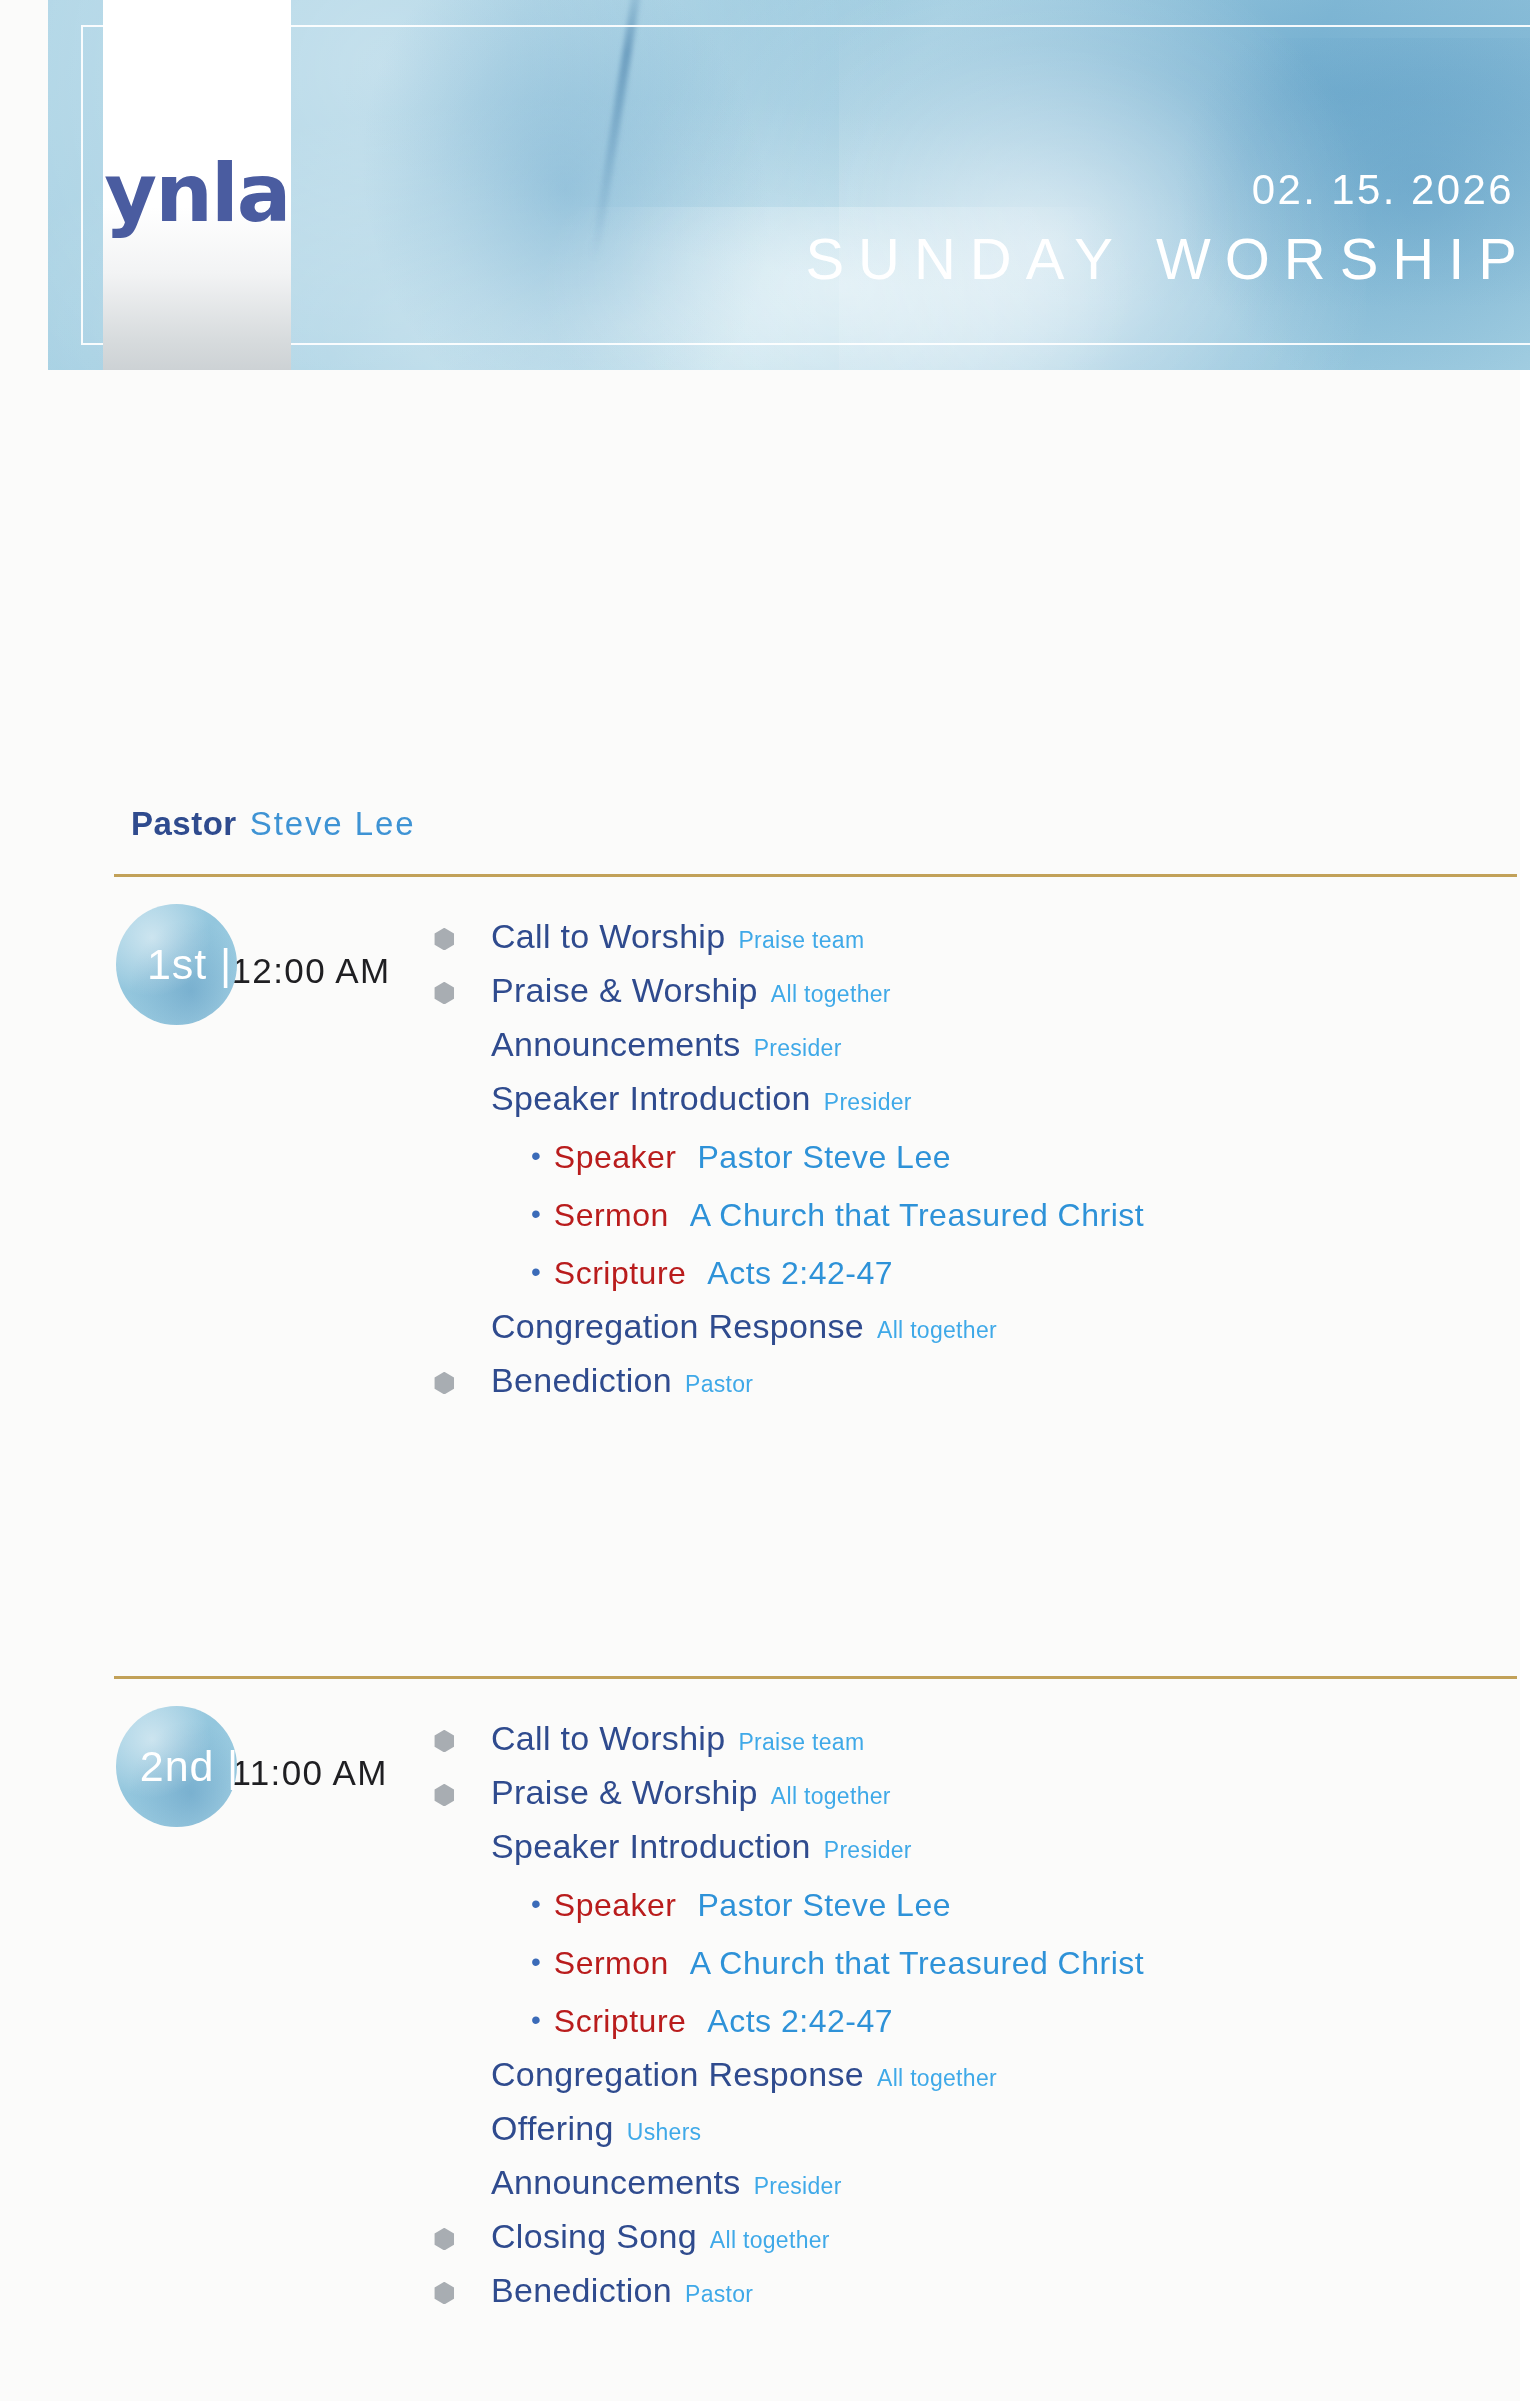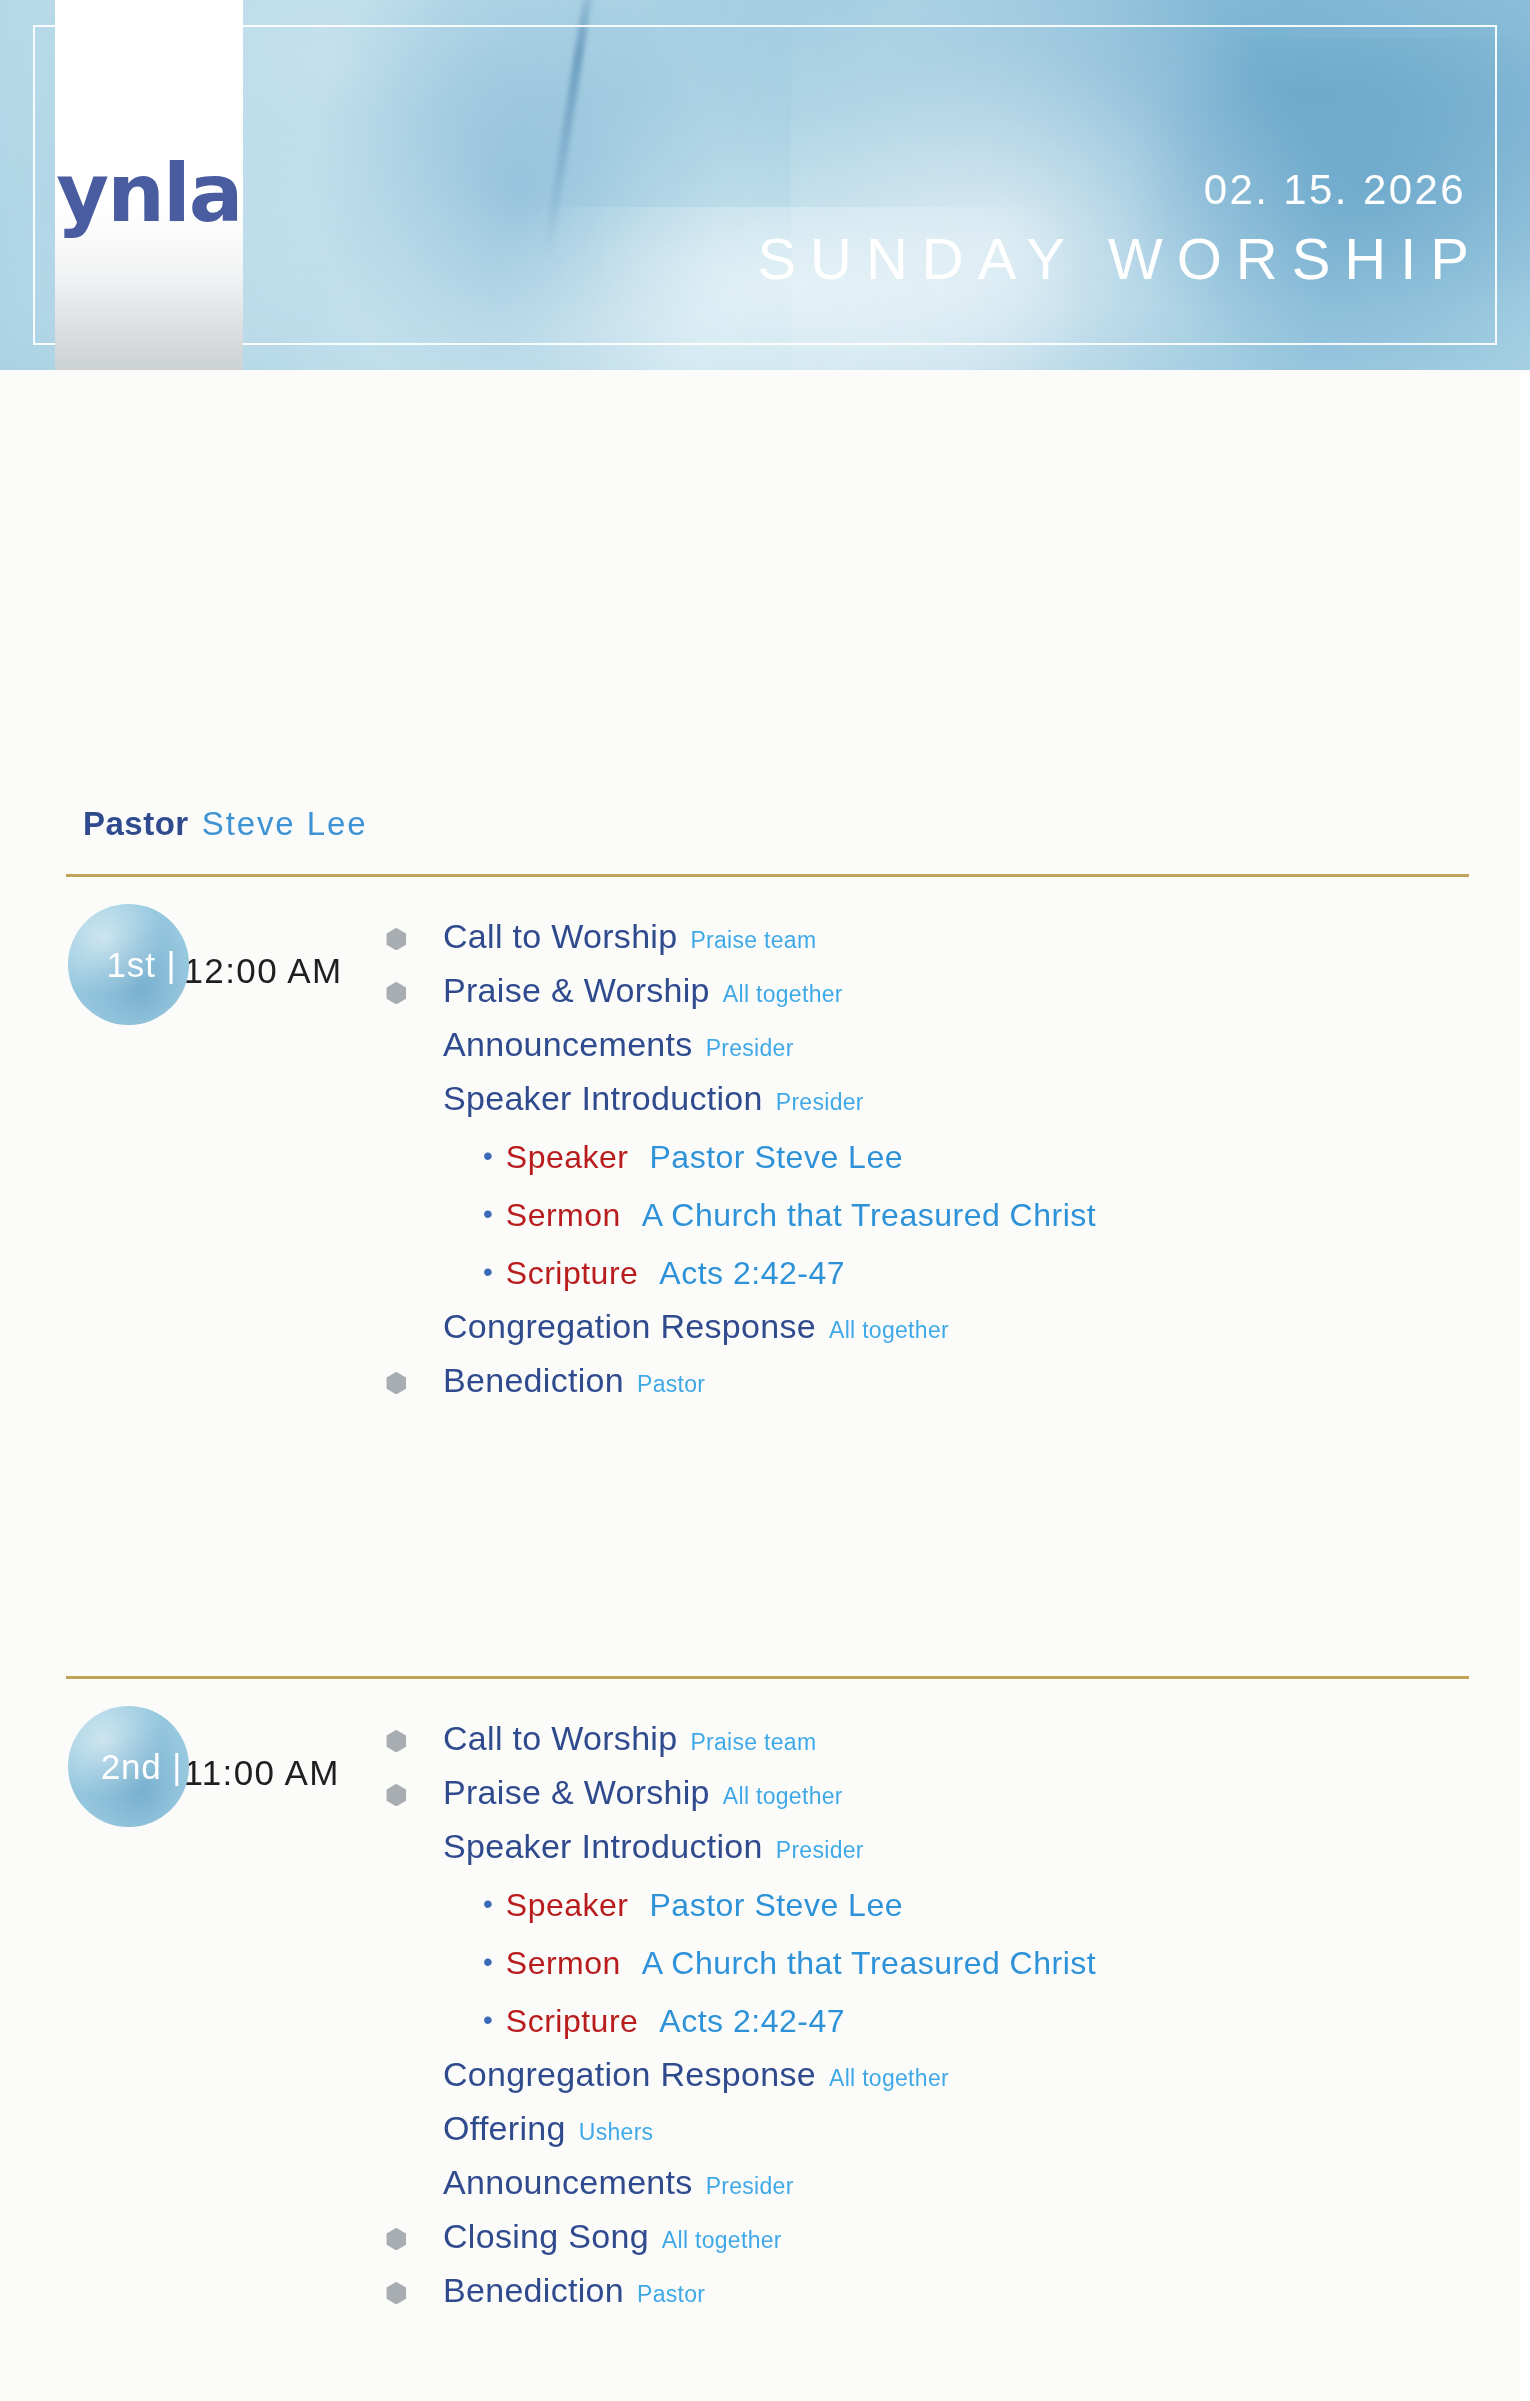--- a/index.html
+++ b/index.html
@@ -11,20 +11,21 @@
     font-family:"Liberation Sans", sans-serif;
     overflow:hidden;
   }
 
   
   .page{
     position:relative;
     width:1520px;
     height:2401px;
     background:#fbfbfa;
+    padding-left:48px;
   }
 
   
   .paper-texture{
     position:absolute;
     left:0; top:0; right:0; bottom:0;
     background:
       repeating-linear-gradient(92deg,
         rgba(0,0,0,0.012) 0px, rgba(0,0,0,0.012) 1.9px,
         rgba(255,255,255,0) 1.9px, rgba(255,255,255,0) 8.5px),
@@ -188,21 +189,21 @@
     background:
       radial-gradient(circle at 30% 28%, rgba(255,255,255,0.50) 0%, rgba(255,255,255,0) 48%),
       radial-gradient(ellipse at 62% 72%, rgba(70,136,182,0.40) 0%, rgba(70,136,182,0) 58%),
       linear-gradient(140deg,#a6d2e5 0%,#93c6dd 45%,#a9d4e6 100%);
     display:flex;
     align-items:center;
     justify-content:center;
     flex:0 0 auto;
   }
   .badge-label{
-    font-size:35px;
+    font-size:43px;
     font-weight:400;
     color:#ffffff;
     letter-spacing:0.9px;
     transform:translateX(13px);
   }
   .time-text{
     font-size:35px;
     font-weight:400;
     color:#1f1f22;
     letter-spacing:1.4px;

